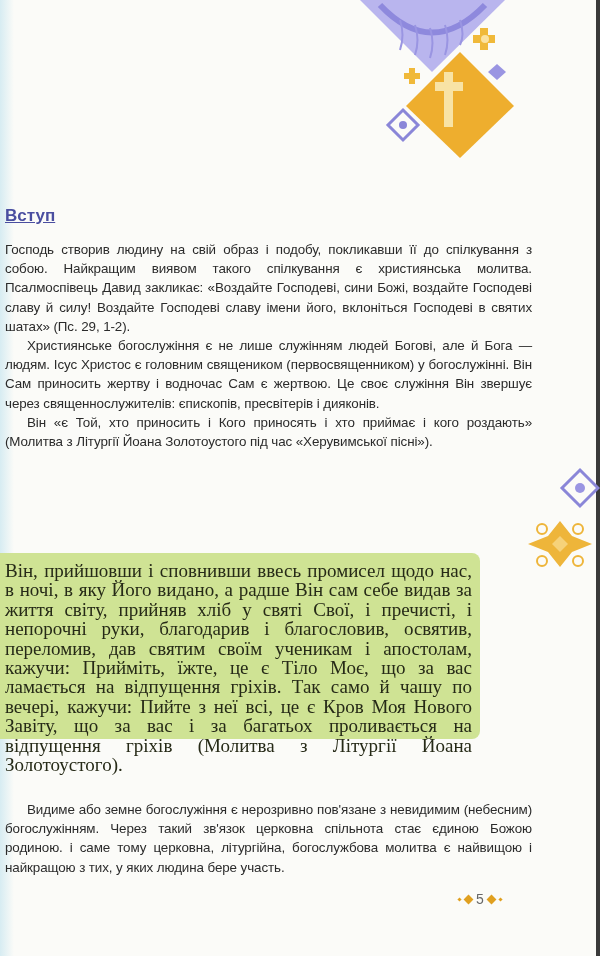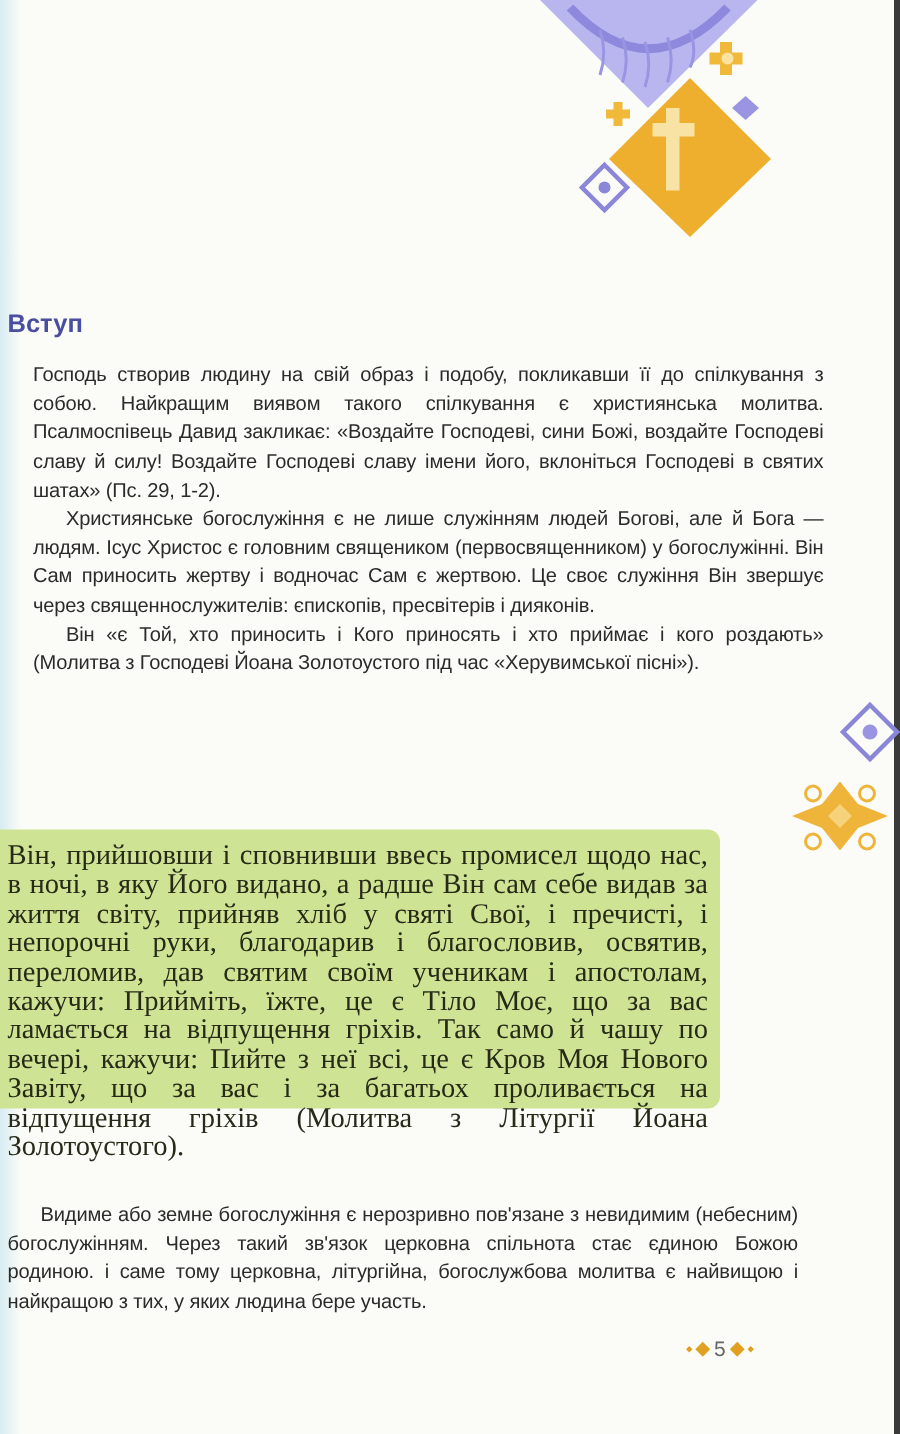--- a/index.html
+++ b/index.html
@@ -13,21 +13,21 @@
     position: absolute; left: 0; top: 0; width: 14px; height: 956px;
     background: linear-gradient(to right, #d7ecf2, rgba(251,251,248,0));
   }
   .page-edge-right {
     position: absolute; right: 0; top: 0; width: 4px; height: 956px;
     background: #3a3a3a;
   }
   .ornament { position: absolute; }
   .heading {
     position: absolute; left: 5px; top: 206px;
-    font-size: 17px; font-weight: bold; color: #4a4ea0; margin: 0;
+    font-size: 17px; font-weight: bold; color: #4a4ea0; margin: 0; text-decoration: underline;
   }
   .text-block {
     position: absolute; left: 5px; width: 527px;
     font-size: 13.4px; line-height: 19.2px; text-align: justify; margin: 0;
     letter-spacing: -0.1px;
   }
   .text-block p { margin: 0; }
   .text-block p.indent { text-indent: 22px; }
   .quote-box {
     position: absolute; left: 0; top: 553px; width: 480px; height: 186px;
@@ -84,24 +84,24 @@
   <path d="M40,55 L52,70 L72,78 L52,86 L40,101 L28,86 L8,78 L28,70 Z" fill="#eeb53a"></path>
   <polygon points="40,70 48,78 40,86 32,78" fill="#f6d27a"></polygon>
   <circle cx="22" cy="63" r="5" fill="none" stroke="#eeb53a" stroke-width="2"></circle>
   <circle cx="58" cy="63" r="5" fill="none" stroke="#eeb53a" stroke-width="2"></circle>
   <circle cx="22" cy="95" r="5" fill="none" stroke="#eeb53a" stroke-width="2"></circle>
   <circle cx="58" cy="95" r="5" fill="none" stroke="#eeb53a" stroke-width="2"></circle>
 </svg>
 
 <h2 class="heading">Вступ</h2>
 
-<div class="text-block" style="top:240px;margin-left:17px;">
+<div class="text-block" style="top:240px;">
   <p>Господь створив людину на свій образ і подобу, покликавши її до спілкування з собою. Найкращим виявом такого спілкування є християнська молитва. Псалмоспівець Давид закликає: «Воздайте Господеві, сини Божі, воздайте Господеві славу й силу! Воздайте Господеві славу імени його, вклоніться Господеві в святих шатах» (Пс. 29, 1-2).</p>
   <p class="indent">Християнське богослужіння є не лише служінням людей Богові, але й Бога — людям. Ісус Христос є головним священиком (первосвященником) у богослужінні. Він Сам приносить жертву і водночас Сам є жертвою. Це своє служіння Він звершує через священнослужителів: єпископів, пресвітерів і дияконів.</p>
-  <p class="indent">Він «є Той, хто приносить і Кого приносять і хто приймає і кого роздають» (Молитва з Господеві Йоана Золотоустого під час «Херувимської пісні»).</p>
+  <p class="indent">Він «є Той, хто приносить і Кого приносять і хто приймає і кого роздають» (Молитва з Літургії Йоана Золотоустого під час «Херувимської пісні»).</p>
 </div>
 
 <div class="quote-box"></div>
 <p class="quote-text">Він, прийшовши і сповнивши ввесь промисел щодо нас, в ночі, в яку Його видано, а радше Він сам себе видав за життя світу, прийняв хліб у святі Свої, і пречисті, і непорочні руки, благодарив і благословив, освятив, переломив, дав святим своїм ученикам і апостолам, кажучи: Прийміть, їжте, це є Тіло Моє, що за вас ламається на відпущення гріхів. Так само й чашу по вечері, кажучи: Пийте з неї всі, це є Кров Моя Нового Завіту, що за вас і за багатьох проливається на відпущення гріхів (Молитва з Літургії Йоана Золотоустого).</p>
 
 <div class="text-block" style="top:800px;">
   <p class="indent">Видиме або земне богослужіння є нерозривно пов'язане з невидимим (небесним) богослужінням. Через такий зв'язок церковна спільнота стає єдиною Божою родиною. і саме тому церковна, літургійна, богослужбова молитва є найвищою і найкращою з тих, у яких людина бере участь.</p>
 </div>
 
 <div class="page-num">

